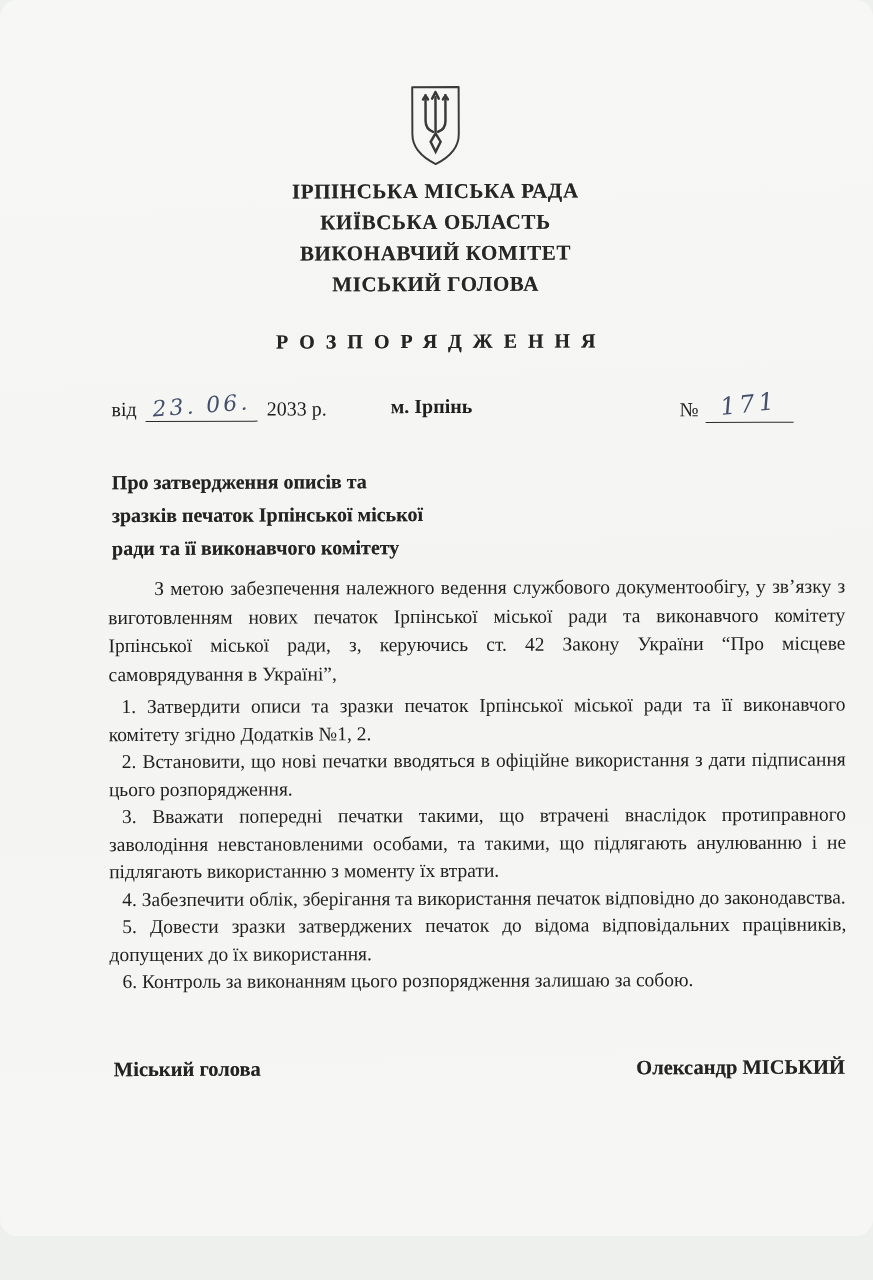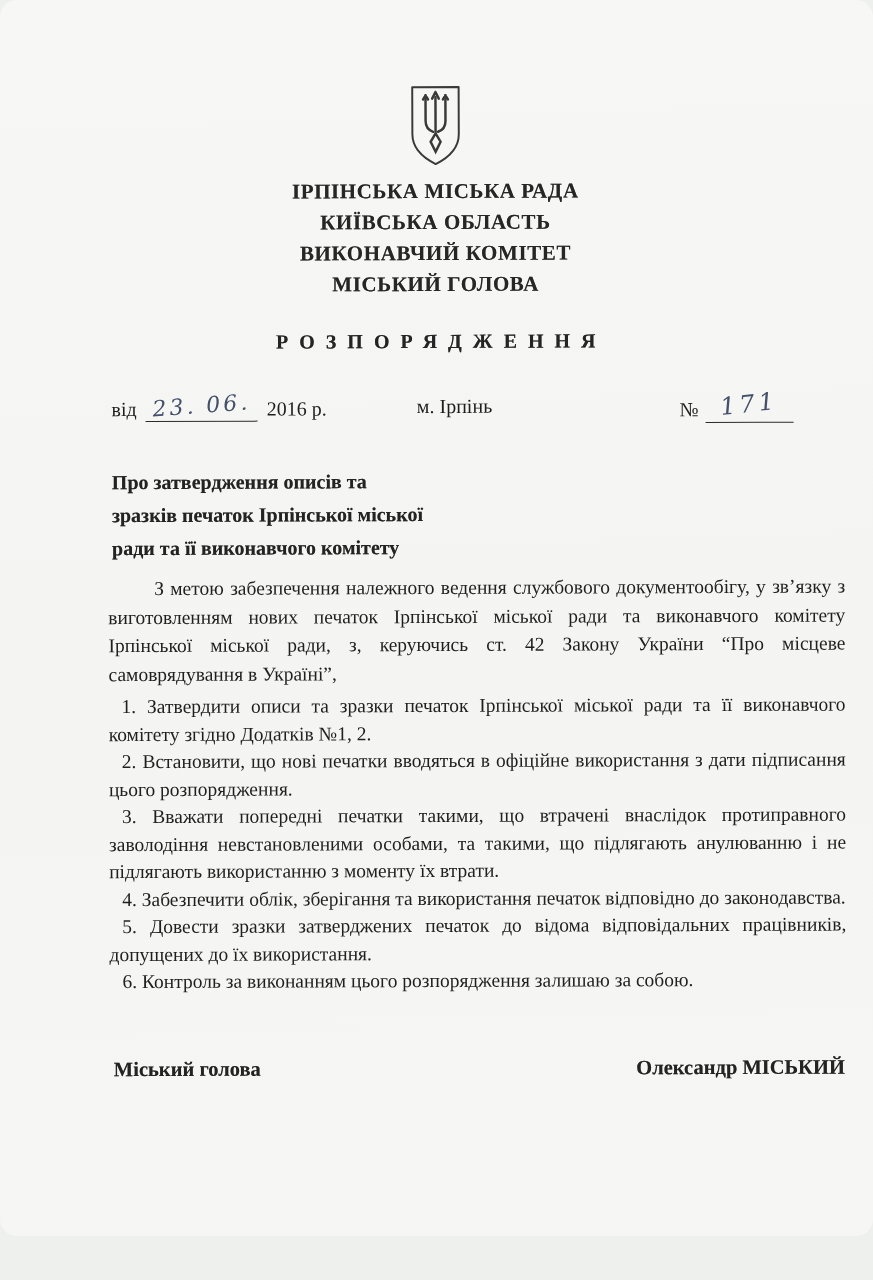--- a/index.html
+++ b/index.html
@@ -46,21 +46,21 @@
   }
 
   
   .meta-row {
     position: relative;
     margin-top: 32px;
     height: 46px;
     font-size: 20px;
   }
   .meta-left  { position: absolute; left: 112px; top: 10px; white-space: nowrap; }
-  .meta-city  { position: absolute; left: 455px; top: 10px; transform: translateX(-50%); }
+  .meta-city  { position: absolute; left: 432px; top: 10px; transform: translateX(-50%); font-weight: bold; }
   .meta-right { position: absolute; left: 680px; top: 10px; white-space: nowrap; }
   .blank-line {
     display: inline-block;
     border-bottom: 1.5px solid #2a2a2a;
     text-align: center;
     vertical-align: baseline;
     position: relative;
   }
   .blank-date { min-width: 112px; margin: 0 4px; }
   .blank-num  { min-width: 88px; margin-left: 2px; }
@@ -139,21 +139,21 @@
       <div class="org-line">ВИКОНАВЧИЙ КОМІТЕТ</div>
       <div class="org-line">МІСЬКИЙ ГОЛОВА</div>
     </div>
 
     <h1 class="doc-title">РОЗПОРЯДЖЕННЯ</h1>
 
     <div class="meta-row">
       <span class="meta-left">
         <span>від</span>
         <span class="blank-line blank-date"><span class="handwriting hw-date">23. 06.</span></span>
-        <span>2016 р.</span>
+        <span>2033 р.</span>
       </span>
       <span class="meta-city">м. Ірпінь</span>
       <span class="meta-right">
         <span>№</span>
         <span class="blank-line blank-num"><span class="handwriting hw-num">171</span></span>
       </span>
     </div>
 
     <div class="subject">
       <div>Про затвердження описів та</div>

